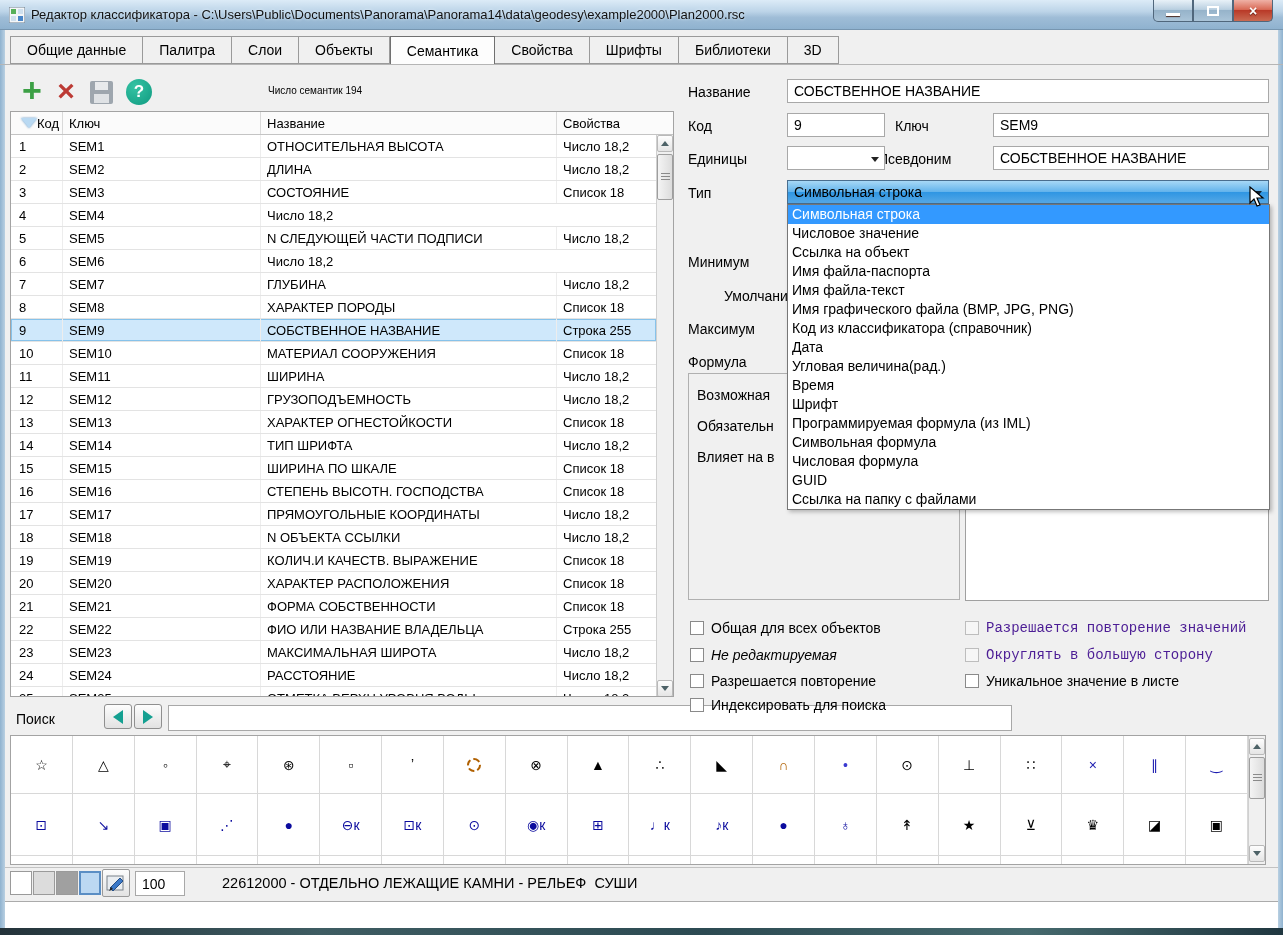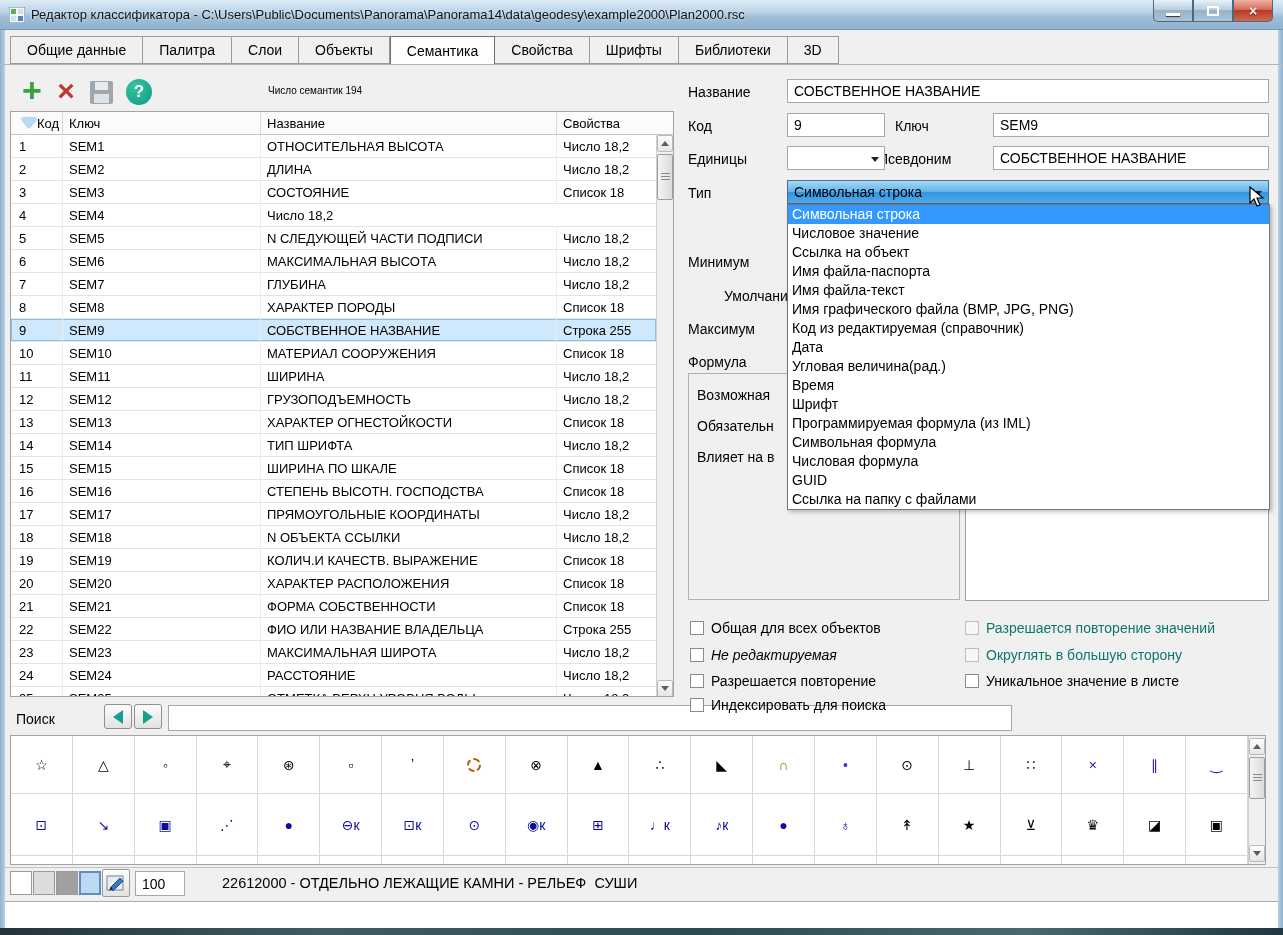--- a/index.html
+++ b/index.html
@@ -126,21 +126,21 @@
     overflow:hidden; }
   .grp-lab { position:absolute; left:8px; font-size:14px; white-space:nowrap; }
   #white-box { left:965px; top:455px; width:304px; height:146px; background:#fff;
     border:1px solid #a0a0a0; }
 
   
   .cbrow { position:absolute; display:flex; align-items:center; gap:7px; height:16px; }
   .cb { width:14px; height:14px; background:#fff; border:1px solid #8a8a8a; flex:none; }
   .cbrow.dis .cb { border-color:#bdbdbd; background:#f6f6f6; }
   .cbrow .cb-label { font-size:14px; }
-  .cbrow.dis .cb-label { color:#0f766e; }
+  .cbrow.dis .cb-label { color:#4c1d95;font-family:Liberation Mono, monospace; }
 
   
   #sym-grid { left:10px; top:735px; width:1256px; height:130px; background:#fff;
     border:1px solid #a3a3a3; overflow:hidden; }
   .symrow { display:flex; border-bottom:1px solid #d8d8d8; }
   .symcell { width:61.85px; flex:none; border-right:1px solid #d8d8d8; display:flex;
     align-items:center; justify-content:center; font-size:14px; }
   #symscroll { right:0; top:0; height:128px; }
 
   
@@ -243,21 +243,20 @@
         </div>
         <div class="trow">
           <div class="tc tc0">5</div>
           <div class="tc tc1">SEM5</div>
           <div class="tc tc2">N СЛЕДУЮЩЕЙ ЧАСТИ ПОДПИСИ</div>
           <div class="tc tc3">Число 18,2</div>
         </div>
         <div class="trow">
           <div class="tc tc0">6</div>
           <div class="tc tc1">SEM6</div>
-          <div class="tc tc2">МАКСИМАЛЬНАЯ ВЫСОТА</div>
           <div class="tc tc3">Число 18,2</div>
         </div>
         <div class="trow">
           <div class="tc tc0">7</div>
           <div class="tc tc1">SEM7</div>
           <div class="tc tc2">ГЛУБИНА</div>
           <div class="tc tc3">Число 18,2</div>
         </div>
         <div class="trow">
           <div class="tc tc0">8</div>
@@ -419,21 +418,21 @@
   </div>
   <div id="white-box" class="abs"></div>
 
   <div id="type-dropdown" class="abs">
       <div class="opt sel">Символьная строка</div>
       <div class="opt">Числовое значение</div>
       <div class="opt">Ссылка на объект</div>
       <div class="opt">Имя файла-паспорта</div>
       <div class="opt">Имя файла-текст</div>
       <div class="opt">Имя графического файла (BMP, JPG, PNG)</div>
-      <div class="opt">Код из редактируемая (справочник)</div>
+      <div class="opt">Код из классификатора (справочник)</div>
       <div class="opt">Дата</div>
       <div class="opt">Угловая величина(рад.)</div>
       <div class="opt">Время</div>
       <div class="opt">Шрифт</div>
       <div class="opt">Программируемая формула (из IML)</div>
       <div class="opt">Символьная формула</div>
       <div class="opt">Числовая формула</div>
       <div class="opt">GUID</div>
       <div class="opt">Ссылка на папку с файлами</div>
     </div>

